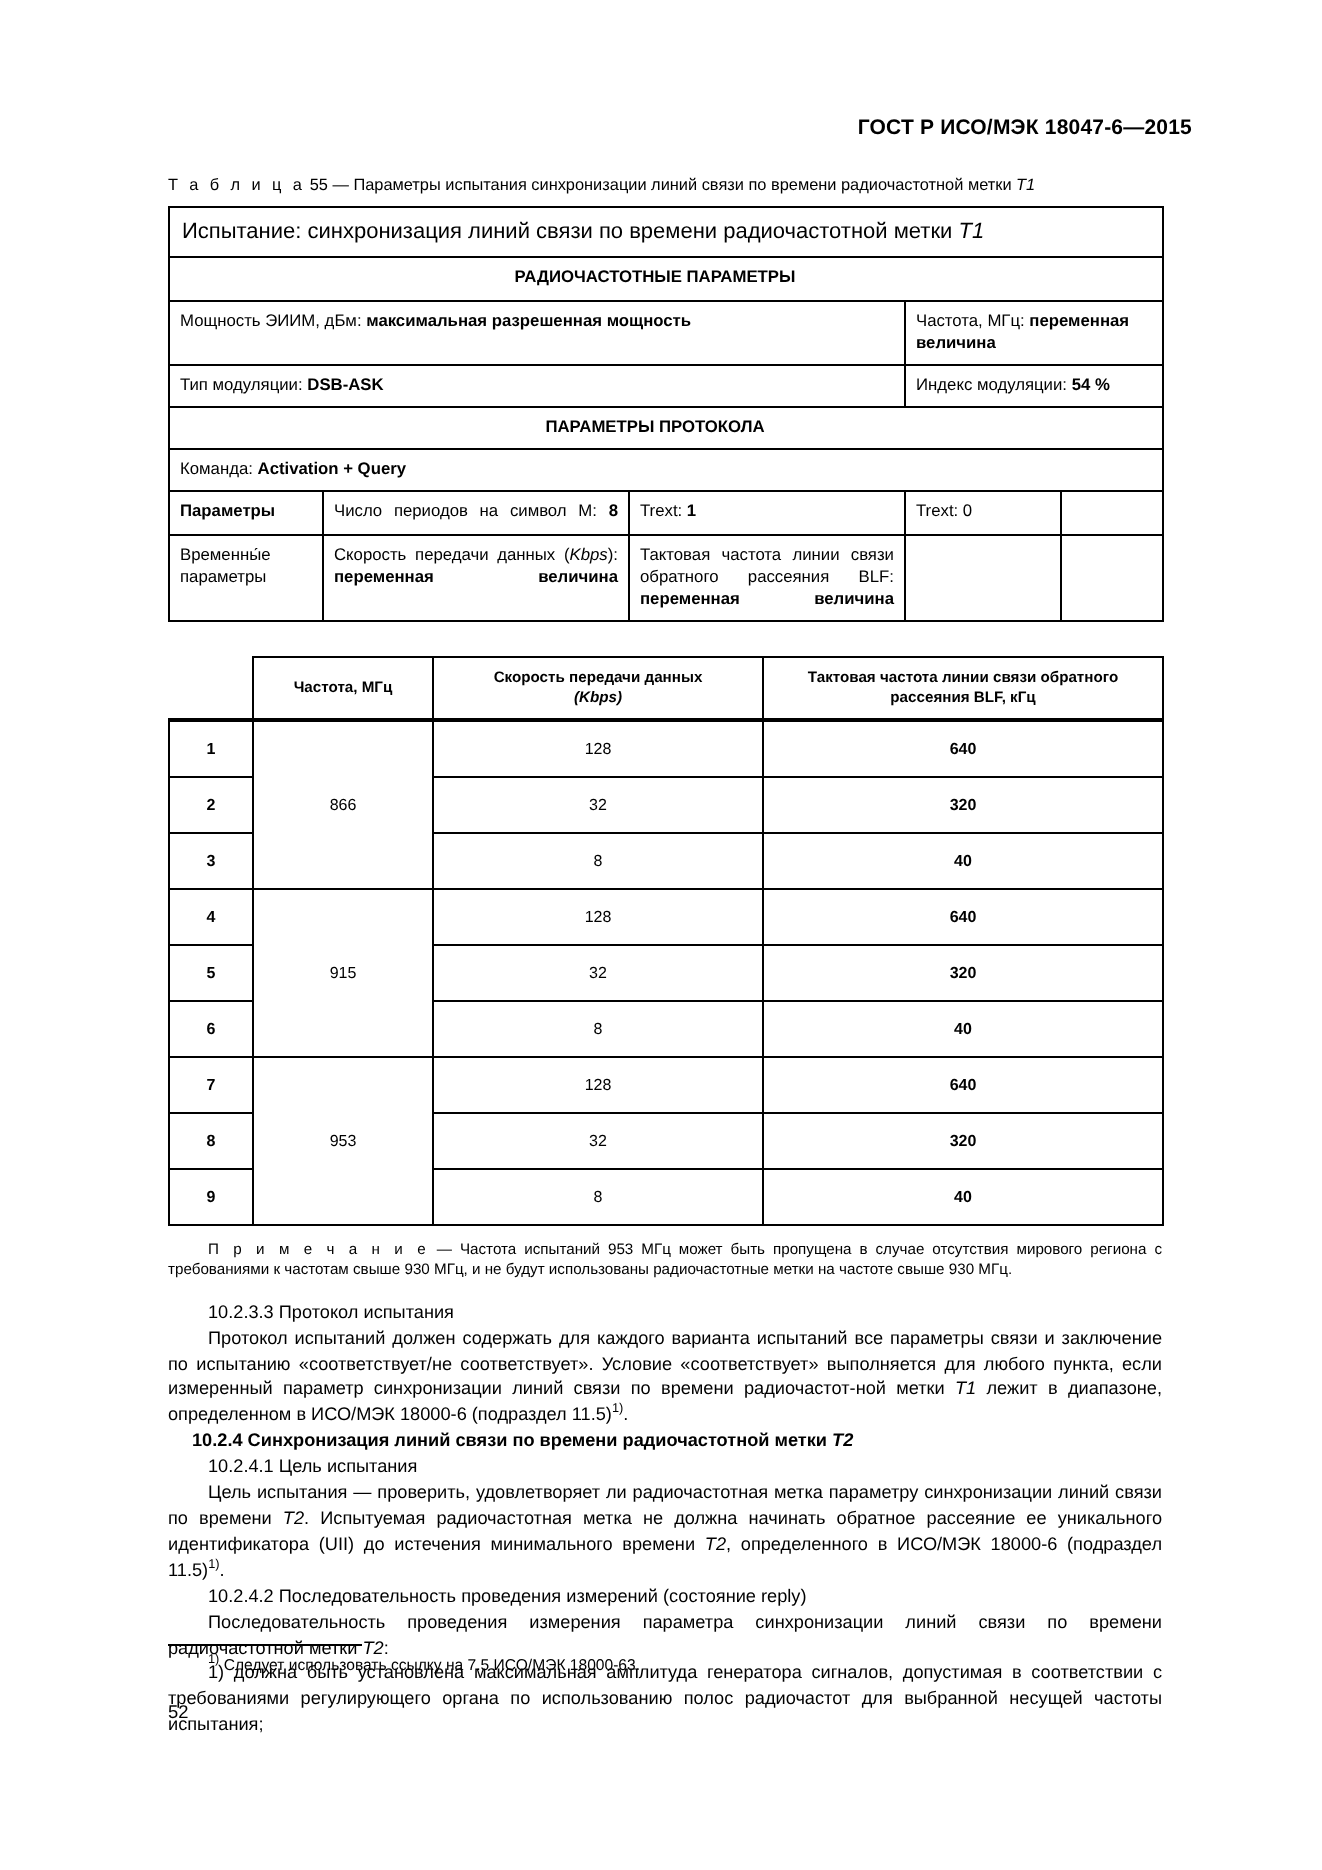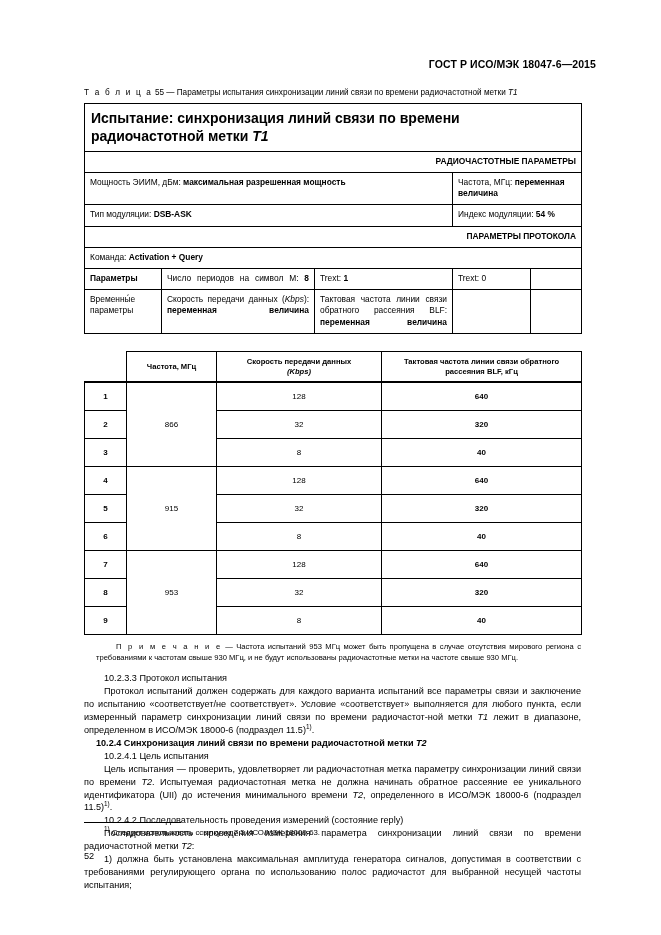--- a/index.html
+++ b/index.html
@@ -61,28 +61,28 @@
   }
   table.t55 td {
     border: 1px solid #000;
     font-size: 8.4px;
     padding: 4px 5px 5px 5px;
     vertical-align: top;
     line-height: 1.33;
   }
   table.t55 td.just { text-align: justify; text-align-last: justify; }
   table.t55 td.ctr {
-    text-align: right;
+    text-align: center;
     font-weight: bold;
     font-size: 8.4px;
-    padding: 4px 5px 5px 5px;
+    padding: 4px 16px 5px 5px;
   }
   table.t55 td.title {
-    font-weight: bold;
-    font-size: 14px;
+    font-weight: normal;
+    font-size: 11px;
     padding: 4.5px 6px 5px 6px;
   }
 
   
   table.t56 {
     border-collapse: collapse;
     width: 497px;
     table-layout: fixed;
     margin-bottom: 7px;
   }
@@ -102,21 +102,21 @@
   }
   table.t56 td.num { font-weight: bold; height: 19px; }
   table.t56 td.freq { font-weight: normal; }
   table.t56 td.blf { font-weight: bold; }
   table.t56 tr.thickTop > td { border-top: 2px solid #000; }
 
   .note {
     font-size: 7.6px;
     line-height: 1.38;
     text-align: justify;
-    margin: 0 0 9px 12px;
+    margin: 0 0 9px 0;
   }
   .note .sp { letter-spacing: 1.6px; }
   .note-ind { text-indent: 20px; }
 
   p.body {
     font-size: 9.1px;
     line-height: 1.42;
     text-align: justify;
     margin: 0 0 0 0;
     text-indent: 20px;

